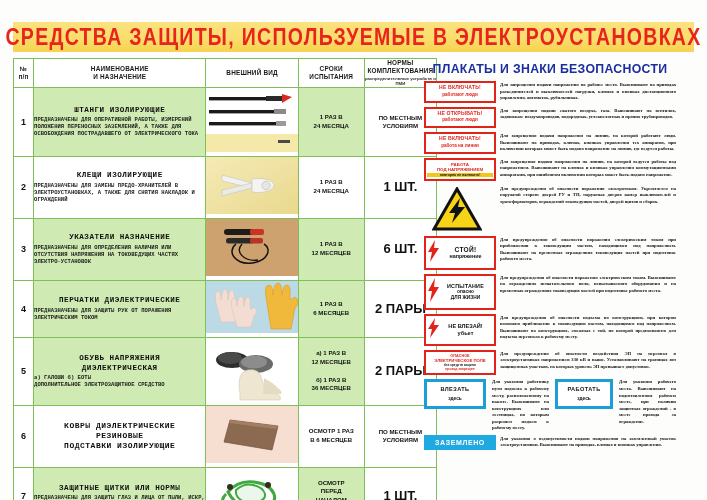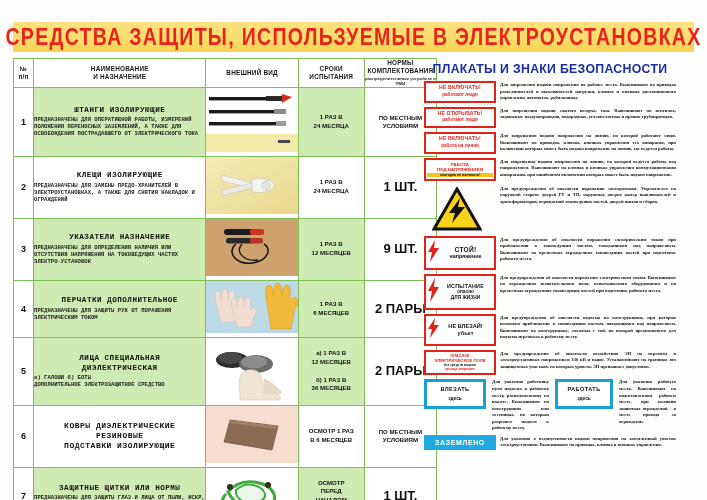--- a/index.html
+++ b/index.html
@@ -221,28 +221,28 @@
             <path d="M30 25 C20 33 30 46 46 44 C62 42 66 30 58 25" fill="none" stroke="#111" stroke-width="1.5"></path>
             <path d="M36 25 C28 34 40 43 52 41" fill="none" stroke="#111" stroke-width="1.3"></path>
           </svg>
         </span>
       </td>
       <td class="cell-term">
         <span style="white-space:pre-line">1 РАЗ В
 12 МЕСЯЦЕВ</span>
       </td>
       <td class="cell-norm">
-        <span>9 ШТ.</span>
+        <span>6 ШТ.</span>
       </td>
     </tr>
 
     <tr style="height:52px">
       <td class="row-num">4</td>
       <td class="cell-name">
-        <span class="nm-title">ПЕРЧАТКИ ДОПОЛНИТЕЛЬНОЕ</span>
+        <span class="nm-title">ПЕРЧАТКИ ДИЭЛЕКТРИЧЕСКИЕ</span>
         <span class="nm-desc">ПРЕДНАЗНАЧЕНЫ ДЛЯ ЗАЩИТЫ РУК ОТ ПОРАЖЕНИЯ ЭЛЕКТРИЧЕСКИМ ТОКОМ</span>
       </td>
       <td class="cell-view">
         <span class="ph">
           <svg width="92" height="52" viewBox="0 0 92 52">
             <rect width="92" height="52" fill="#bcd9e6"></rect>
             <g fill="#f3ddd2" stroke="#d9bfb2" stroke-width=".5">
               <path d="M10 22 q-2-12 2-12 q3 0 3 9 q1-11 4-11 q3 0 3 11 q1-10 4-10 q3 0 2 11 l1 3 q3-5 5-2 q2 3 -2 8 l-3 12 l-14 0 z"></path>
               <path d="M26 28 q-2-11 2-11 q3 0 3 8 q1-10 4-10 q3 0 3 10 q1-9 4-9 q3 0 2 10 l1 3 q3-4 5-1 q2 3-2 7 l-3 11 l-14 0 z"></path>
             </g>
@@ -257,21 +257,21 @@
 6 МЕСЯЦЕВ</span>
       </td>
       <td class="cell-norm">
         <span>2 ПАРЫ</span>
       </td>
     </tr>
 
     <tr style="height:63px">
       <td class="row-num">5</td>
       <td class="cell-name">
-        <span class="nm-title" style="white-space:pre-line">ЛИЦА СПЕЦИАЛЬНАЯ
+        <span class="nm-title" style="white-space:pre-line">ОБУВЬ НАПРЯЖЕНИЯ
 ДИЭЛЕКТРИЧЕСКАЯ</span>
         <span class="nm-desc" style="white-space:pre-line">а) ГАЛОШИ                    б) БОТЫ
 ДОПОЛНИТЕЛЬНОЕ ЭЛЕКТРОЗАЩИТНОЕ СРЕДСТВО</span>
       </td>
       <td class="cell-view">
         <span class="ph">
           <svg width="92" height="63" viewBox="0 0 92 63">
             <rect width="92" height="63" fill="#ffffff"></rect>
             <ellipse cx="26" cy="22" rx="16" ry="8" fill="#2e2e2e"></ellipse>
             <ellipse cx="24" cy="20" rx="12" ry="6" fill="#4a4a4a"></ellipse>

